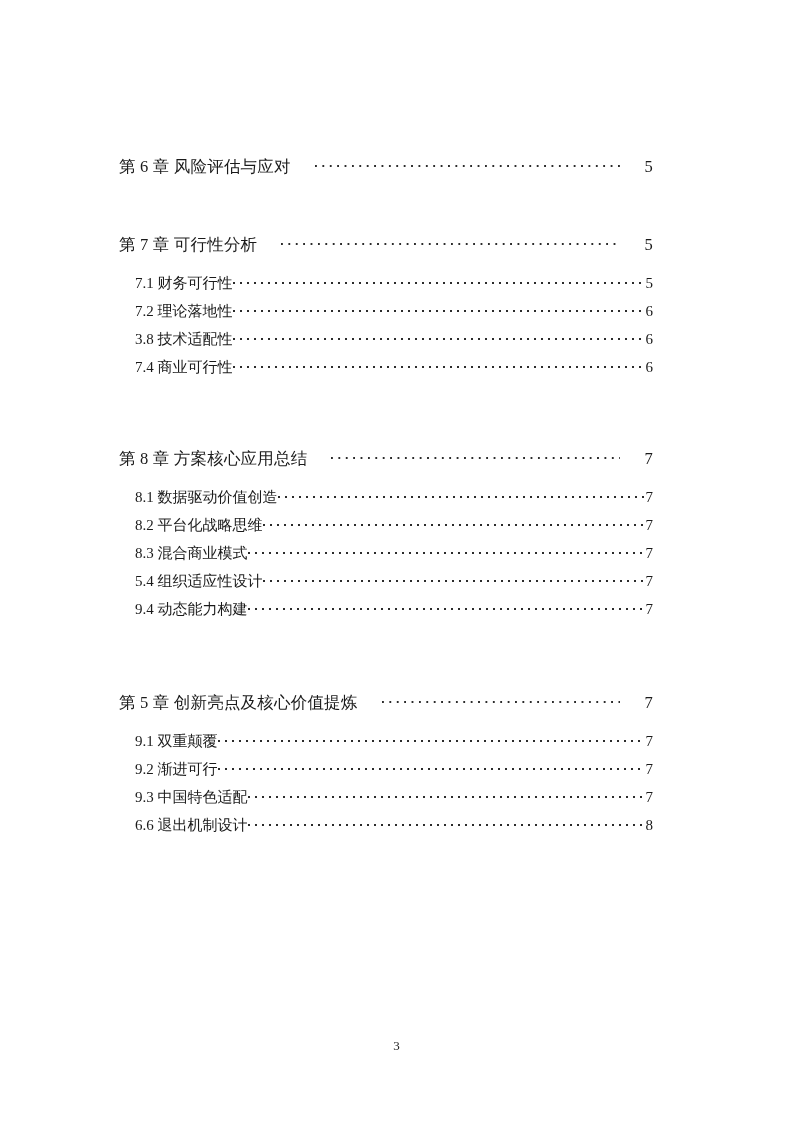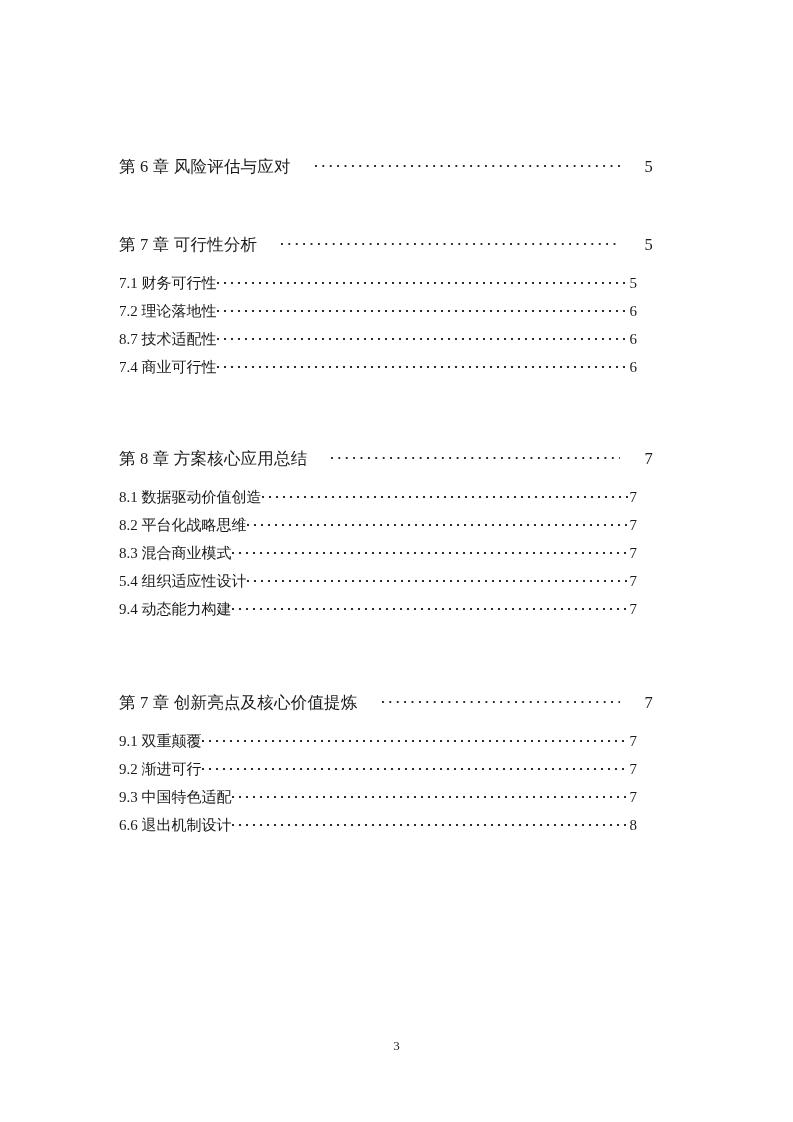--- a/index.html
+++ b/index.html
@@ -80,20 +80,21 @@
     background-size: 7.4px 2px;
   }
   .chapter .toc-page {
     font-size: 16.5px;
   }
 
   
   .section {
     font-size: 15px;
     line-height: 28px;
+    margin-left: 16px;
     width: calc(100% - 16px);
   }
   .section .toc-dots::after {
     bottom: 0.28em;
     background-size: 7.0px 2px;
   }
   .section .toc-page {
     font-size: 15px;
   }
 
@@ -145,21 +146,21 @@
         <span class="toc-label">7.1 财务可行性</span>
         <span class="toc-dots"></span>
         <span class="toc-page">5</span>
       </div>
       <div class="toc-entry section">
         <span class="toc-label">7.2 理论落地性</span>
         <span class="toc-dots"></span>
         <span class="toc-page">6</span>
       </div>
       <div class="toc-entry section">
-        <span class="toc-label">8.7 技术适配性</span>
+        <span class="toc-label">3.8 技术适配性</span>
         <span class="toc-dots"></span>
         <span class="toc-page">6</span>
       </div>
       <div class="toc-entry section">
         <span class="toc-label">7.4 商业可行性 </span>
         <span class="toc-dots"></span>
         <span class="toc-page">6</span>
       </div>
     </div>
 
@@ -198,21 +199,21 @@
         <span class="toc-label">9.4 动态能力构建</span>
         <span class="toc-dots"></span>
         <span class="toc-page">7</span>
       </div>
     </div>
 
     <div class="gap-between-blocks-lg"></div>
 
     <div class="toc-block">
       <div class="toc-entry chapter">
-        <span class="toc-label">第 7 章  创新亮点及核心价值提炼</span>
+        <span class="toc-label">第 5 章  创新亮点及核心价值提炼</span>
         <span class="toc-dots"></span>
         <span class="toc-page">7</span>
       </div>
 
       <div class="gap-chapter-to-sections"></div>
 
       <div class="toc-entry section">
         <span class="toc-label">9.1 双重颠覆</span>
         <span class="toc-dots"></span>
         <span class="toc-page">7</span>

